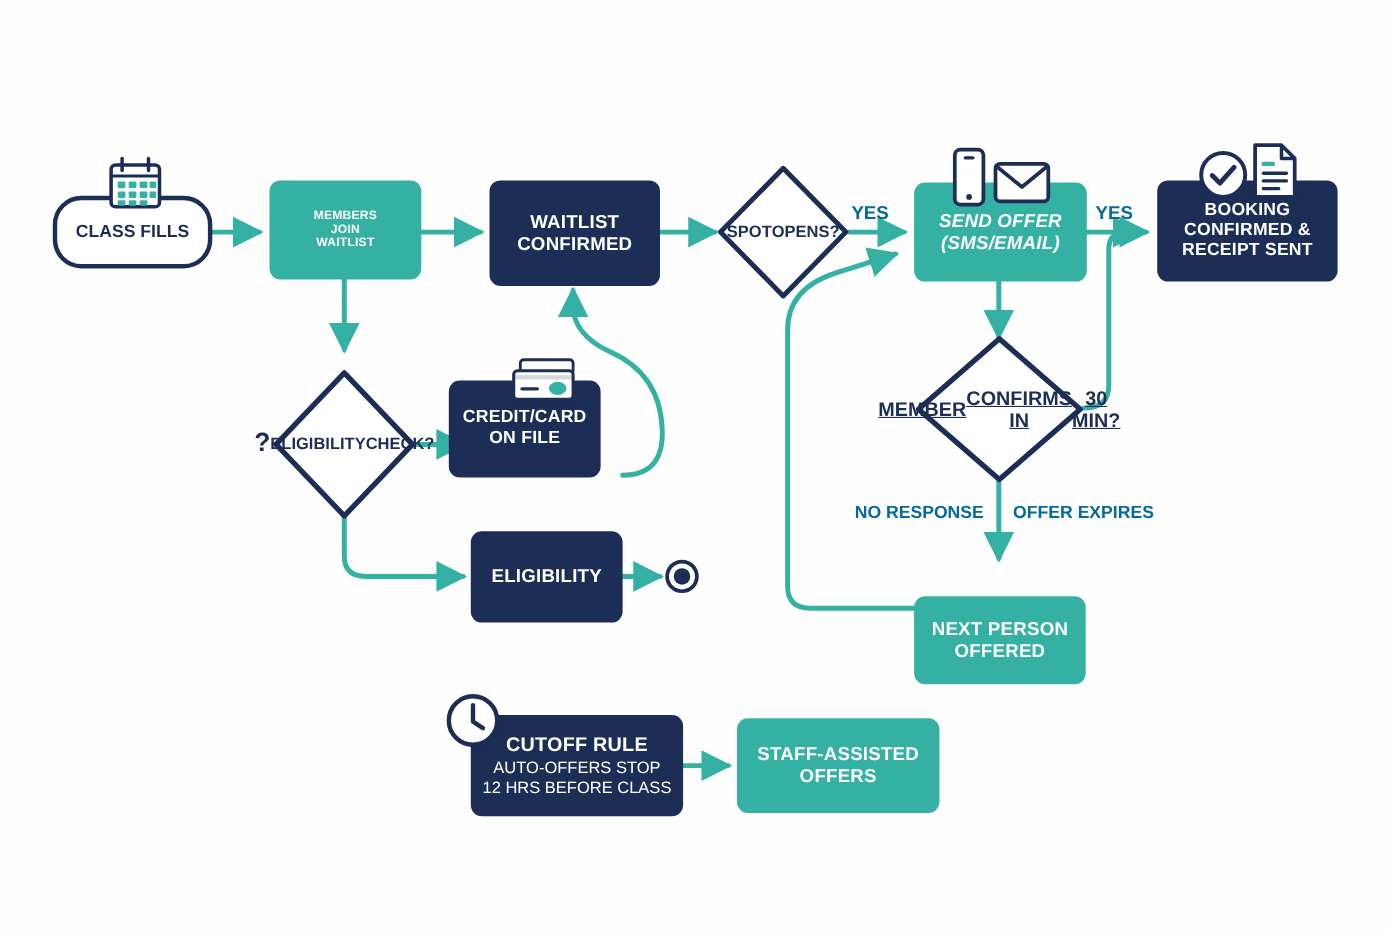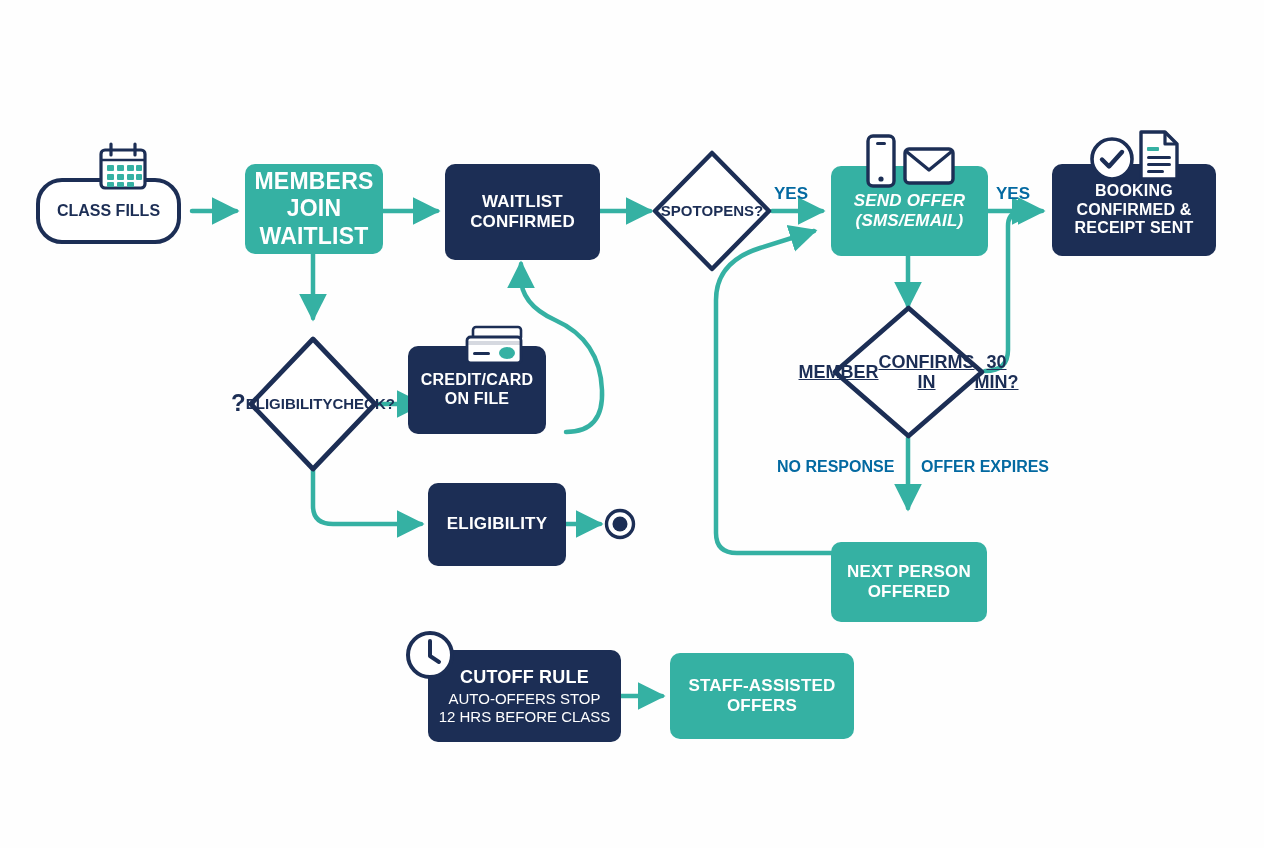--- a/index.html
+++ b/index.html
@@ -133,21 +133,21 @@
       <path d="M313,470 L313,506 Q313,524 333,524 L421,524" marker-end="url(#ar)"></path>
 
       <path d="M566,432 Q604,432 602,390 Q600,340 555,320 Q520,304 521,276 L521,264" marker-end="url(#ar)"></path>
 
       <path d="M566,524 L600,524" marker-end="url(#ar)"></path>
 
       <path d="M621,696 L662,696" marker-end="url(#ar)"></path>
     </g>
   </svg>
 
-  <div class="terminator" style="left:36px; top:178px; width:145px; height:66px; font-size:16px;">
+  <div class="terminator" style="left:48px; top:178px; width:145px; height:66px; font-size:16px;">
     <span>CLASS FILLS</span>
   </div>
 
   <div class="icon" style="left:95px; top:141px;">
     <svg width="56" height="56" viewBox="0 0 56 56">
       <rect x="6" y="9" width="44" height="38" rx="4" fill="#ffffff" stroke="#1c2e55" stroke-width="3.2"></rect>
       <line x1="16" y1="3" x2="16" y2="14" stroke="#1c2e55" stroke-width="3.2" stroke-linecap="round"></line>
       <line x1="40" y1="3" x2="40" y2="14" stroke="#1c2e55" stroke-width="3.2" stroke-linecap="round"></line>
       <line x1="6" y1="19" x2="50" y2="19" stroke="#1c2e55" stroke-width="2.6"></line>
       <g fill="#35b1a3">
@@ -159,21 +159,21 @@
           <rect x="22" y="33" width="7" height="6" rx="1"></rect>
         <rect x="32" y="33" width="7" height="6" rx="1"></rect>
           <rect x="41" y="33" width="6" height="6" rx="1"></rect>
         <rect x="12" y="41" width="7" height="5" rx="1"></rect>
           <rect x="22" y="41" width="7" height="5" rx="1"></rect>
         <rect x="32" y="41" width="7" height="5" rx="1"></rect>
       </g>
     </svg>
   </div>
 
-  <div class="node box teal" style="left:245px; top:164px; width:138px; height:90px; font-size:23px;">
+  <div class="node box teal" style="left:245px; top:164px; width:138px; height:90px; font-size:11px;">
     <span class="ttl">MEMBERS</span>
     <span class="ttl">JOIN</span>
     <span class="ttl">WAITLIST</span>
   </div>
 
   <div class="node box navy" style="left:445px; top:164px; width:155px; height:96px; font-size:17px;">
     <span class="ttl">WAITLIST</span>
     <span class="ttl">CONFIRMED</span>
   </div>
 

